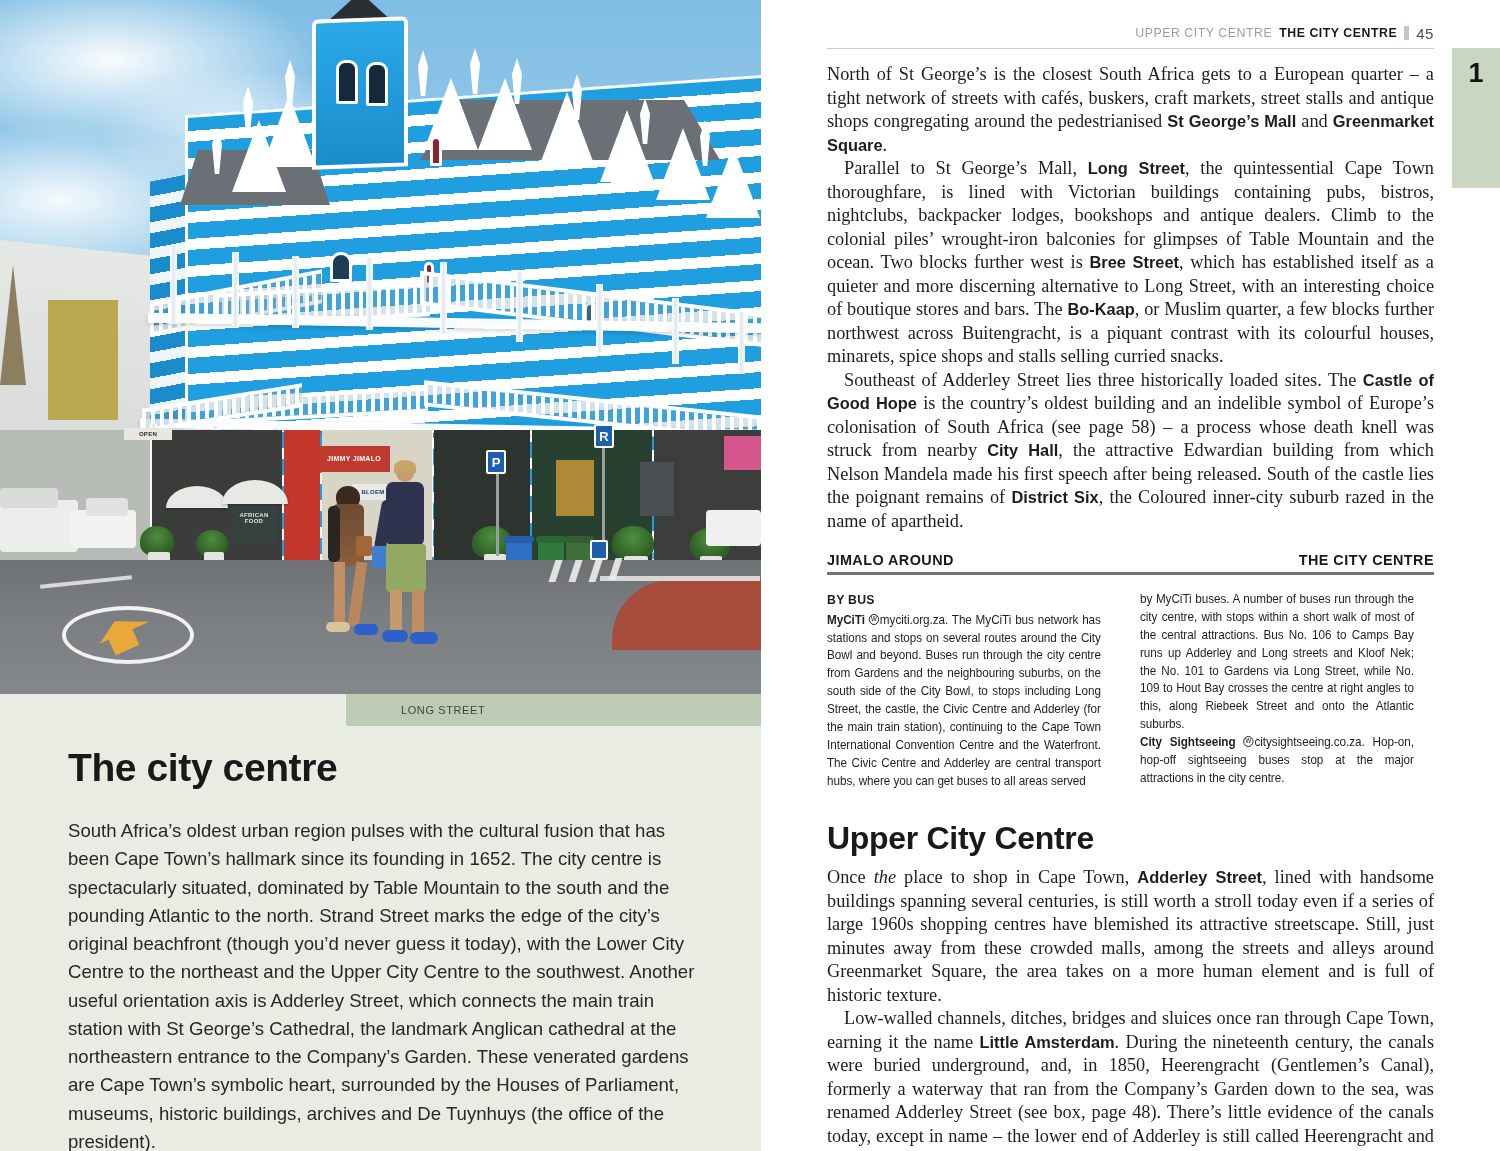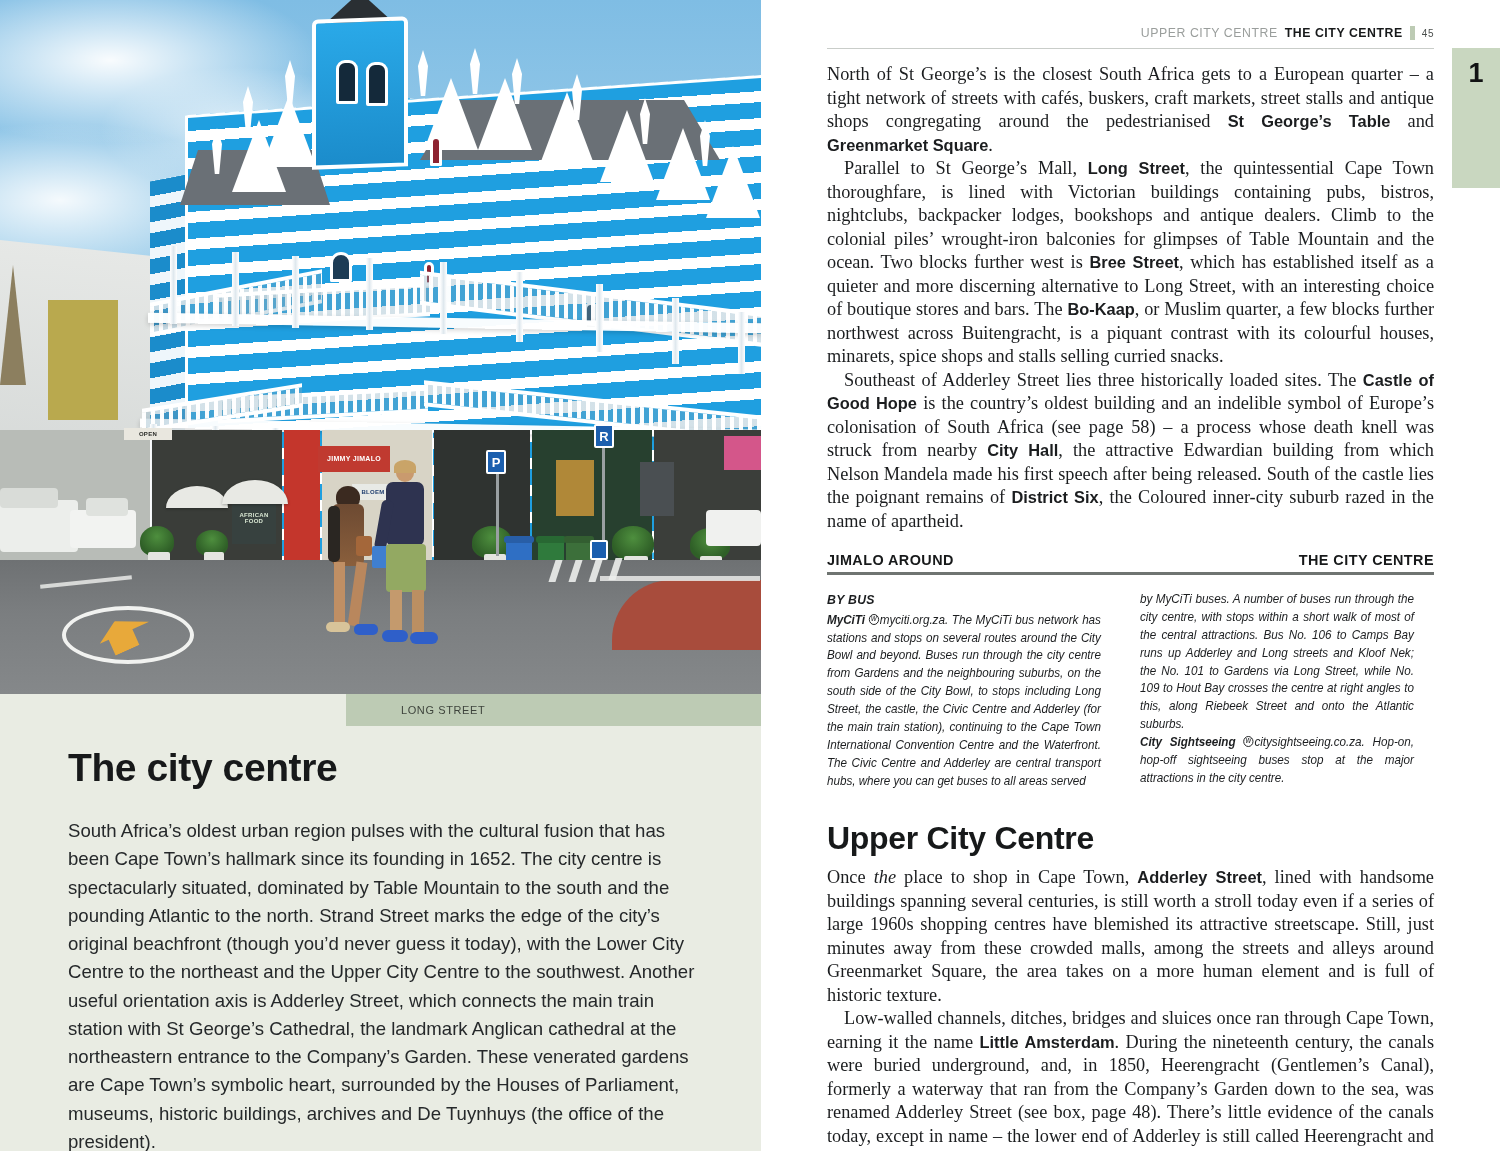--- a/index.html
+++ b/index.html
@@ -248,21 +248,21 @@
 
   .running-head {
     display: flex; align-items: center; justify-content: flex-end;
     gap: 7px; height: 18px;
     font-size: 12.3px; letter-spacing: .55px;
     font-family: "Liberation Sans", sans-serif;
   }
   .rh-left { color: #9a9e9c; }
   .rh-right { color: #17191a; font-weight: bold; }
   .rh-bar { width: 5px; height: 14px; background: #bdcbb4; }
-  .rh-page { color: #4b4f4d; font-size: 10px; }
+  .rh-page { color: #4b4f4d; font-size: 15px; }
   .head-rule {
     margin-top: 6px; height: 1px; background: #c9cdc9;
   }
 
   .chapter-tab {
     position: absolute; right: 0; top: 48px;
     width: 48px; height: 140px;
     background: #c9d7c0;
     display: flex; justify-content: center; padding-top: 10px;
   }
@@ -288,21 +288,21 @@
     margin-top: 19px;
     display: flex; justify-content: space-between; align-items: baseline;
     font-family: "Liberation Sans", sans-serif;
     font-size: 14.4px; font-weight: bold; letter-spacing: .45px;
     color: #17191a;
   }
   .section-rule { height: 3px; background: #6f7471; margin-top: 4px; }
 
   .box-cols {
     margin-top: 16px;
-    display: flex; gap: 18px; font-style: italic;
+    display: flex; gap: 18px;
   }
   .box-col {
     width: 50%;
     font-family: "Liberation Sans", sans-serif;
     font-size: 12.6px; line-height: 1.42;
     color: #1c1e20; text-align: justify;
     transform: scaleX(.93); transform-origin: left top;
     letter-spacing: -.05px;
   }
   .box-col b { font-weight: bold; }
@@ -513,21 +513,21 @@
     <div class="rp-inner">
       <div class="running-head">
         <span class="rh-left">UPPER CITY CENTRE</span>
         <span class="rh-right">THE CITY CENTRE</span>
         <span class="rh-bar"></span>
         <span class="rh-page">45</span>
       </div>
       <div class="head-rule"></div>
 
       <div class="body-serif" style="margin-top:14px;" id="intro-body">
-          <p><span>North of St George’s is the closest South Africa gets to a European quarter – a tight network of streets with cafés, buskers, craft markets, street stalls and antique shops congregating around the pedestrianised </span><b>St George’s Table</b><span> and </span><b>Greenmarket Square</b><span>.</span></p>
+          <p><span>North of St George’s is the closest South Africa gets to a European quarter – a tight network of streets with cafés, buskers, craft markets, street stalls and antique shops congregating around the pedestrianised </span><b>St George’s Mall</b><span> and </span><b>Greenmarket Square</b><span>.</span></p>
           <p><span>Parallel to St George’s Mall, </span><b>Long Street</b><span>, the quintessential Cape Town thoroughfare, is lined with Victorian buildings containing pubs, bistros, nightclubs, backpacker lodges, bookshops and antique dealers. Climb to the colonial piles’ wrought-iron balconies for glimpses of Table Mountain and the ocean. Two blocks further west is </span><b>Bree Street</b><span>, which has established itself as a quieter and more discerning alternative to Long Street, with an interesting choice of boutique stores and bars. The </span><b>Bo-Kaap</b><span>, or Muslim quarter, a few blocks further northwest across Buitengracht, is a piquant contrast with its colourful houses, minarets, spice shops and stalls selling curried snacks.</span></p>
           <p><span>Southeast of Adderley Street lies three historically loaded sites. The </span><b>Castle of Good Hope</b><span> is the country’s oldest building and an indelible symbol of Europe’s colonisation of South Africa (see page 58) – a process whose death knell was struck from nearby </span><b>City Hall</b><span>, the attractive Edwardian building from which Nelson Mandela made his first speech after being released. South of the castle lies the poignant remains of </span><b>District Six</b><span>, the Coloured inner-city suburb razed in the name of apartheid.</span></p>
         </div>
 
       <div class="section-bar">
         <span>JIMALO AROUND</span>
         <span>THE CITY CENTRE</span>
       </div>
       <div class="section-rule"></div>
 

